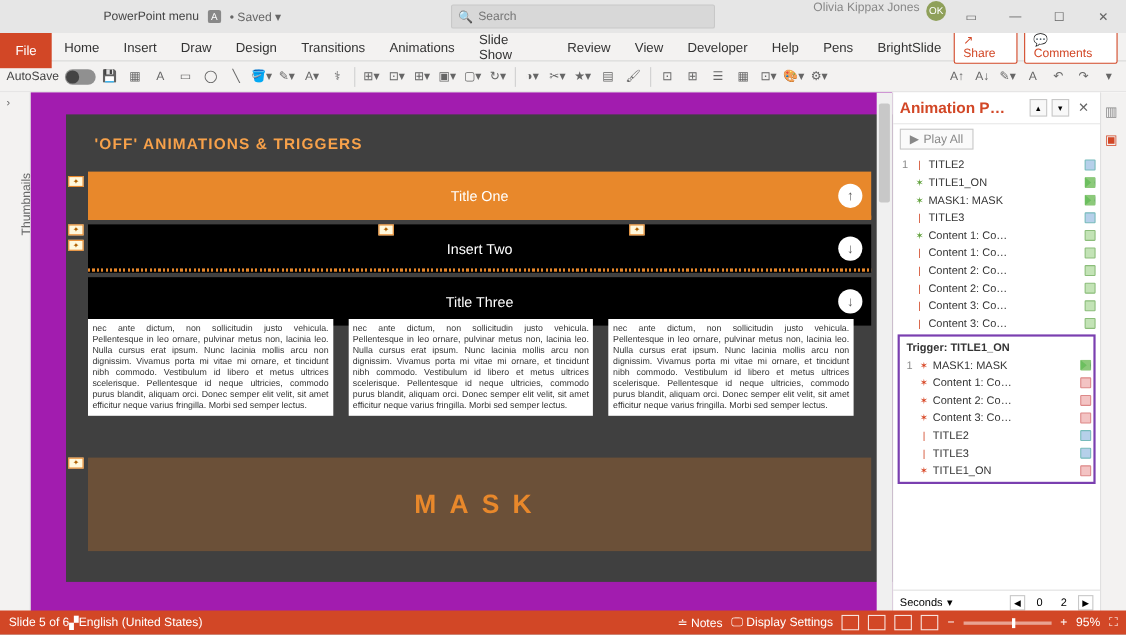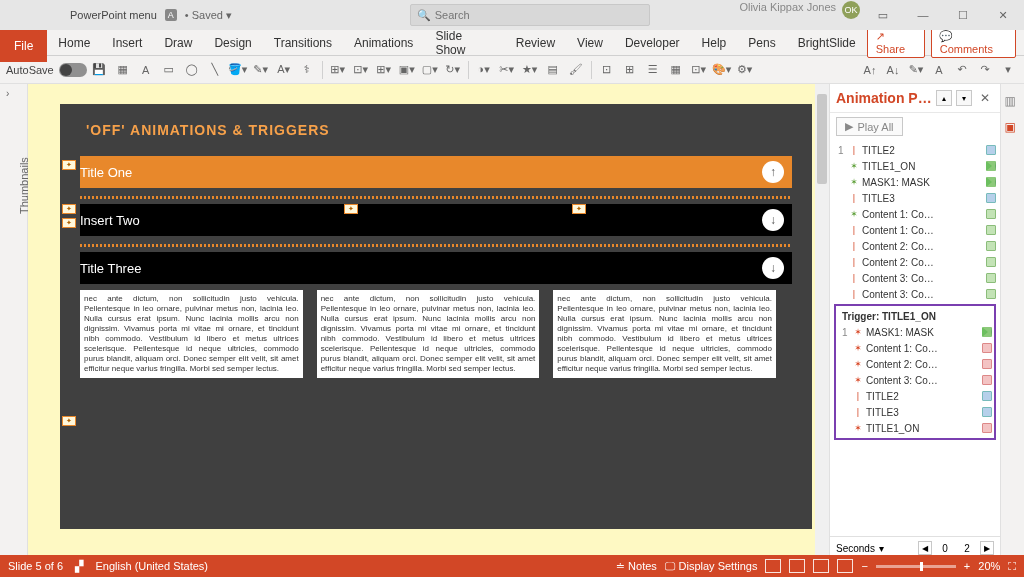--- a/index.html
+++ b/index.html
@@ -1,20 +1,20 @@
 <!DOCTYPE html>
 <html><head>
 <meta charset="utf-8">
 <style>
 * { box-sizing: border-box; margin: 0; padding: 0; font-family: "Segoe UI", Arial, sans-serif; }
 body { width: 1024px; height: 577px; background: #fff; overflow: hidden; position: relative; }
 
 
 .titlebar { height: 30px; background: #e6e6e6; display: flex; align-items: center; font-size: 11px; color: #444; position: relative; }
-.titlebar .left { display: flex; align-items: center; gap: 8px; padding-left: 10px; }
+.titlebar .left { display: flex; align-items: center; gap: 8px; padding-left: 10px; margin-left: 24px; }
 .titlebar .doc-title { margin-left: 60px; }
 .titlebar .saved { color: #666; }
 .titlebar .search-wrap { position: absolute; left: 410px; top: 4px; width: 240px; height: 22px; background: #d8d8d8; border: 1px solid #c8c8c8; border-radius: 2px; display: flex; align-items: center; padding: 0 6px; gap: 4px; color: #666; }
 .titlebar .right { position: absolute; right: 0; display: flex; gap: 6px; padding-right: 4px; }
 .titlebar .user { color: #888; }
 .titlebar .avatar { width: 18px; height: 18px; background: #8fa05a; border-radius: 50%; color: #fff; font-size: 9px; display: flex; align-items: center; justify-content: center; }
 .win-btn { width: 34px; height: 28px; display: flex; align-items: center; justify-content: center; color: #666; font-size: 11px; }
 
 .ribbon-tabs { height: 26px; background: #f3f2f1; display: flex; align-items: stretch; font-size: 12px; border-bottom: 1px solid #d0d0d0; }
 .file-tab { background: #d24726; color: #fff; padding: 16px 14px; display: flex; align-items: center; font-weight: 400; }
@@ -29,45 +29,45 @@
 .toolbar .toggle { width: 28px; height: 14px; background: #909090; border-radius: 8px; position: relative; }
 .toolbar .toggle::after { content: ""; position: absolute; left: 1px; top: 1px; width: 12px; height: 12px; background: #444; border-radius: 50%; }
 .sep { width: 1px; height: 18px; background: #d0d0d0; margin: 0 2px; }
 
 
 .main { display: flex; height: 475px; }
 .thumbcol { width: 28px; background: #f3f2f1; border-right: 1px solid #e0e0e0; position: relative; }
 .thumbcol .expand { position: absolute; top: 4px; left: 6px; font-size: 10px; color: #666; }
 .thumbcol .rot { transform: rotate(-90deg); transform-origin: left top; position: absolute; top: 130px; left: 18px; font-size: 11px; color: #666; white-space: nowrap; }
 
-.canvas-area { flex: 1; background: #fef9c3; position: relative; overflow: hidden; }
+.canvas-area { flex: 1; background: #a21caf; position: relative; overflow: hidden; }
 .slide-scroll { position: absolute; right: 0; top: 0; bottom: 0; width: 14px; background: #f0f0f0; }
 .slide-scroll .thumb { position: absolute; top: 10px; left: 2px; right: 2px; height: 90px; background: #c8c8c8; border-radius: 2px; }
 
 
 .slide { position: absolute; left: 32px; top: 20px; width: 752px; height: 425px; background: #404040; }
 .slide-header { position: absolute; left: 26px; top: 18px; color: #f7a14a; font-size: 14px; font-weight: 600; letter-spacing: 1px; }
 
-.bar { position: absolute; left: 20px; right: 20px; height: 32px; display: flex; align-items: center; justify-content: flex-start; font-size: 13px; color: #fff; }
+.bar { position: absolute; left: 20px; right: 20px; height: 44px; display: flex; align-items: center; justify-content: center; font-size: 13px; color: #fff; }
 .bar .circ { position: absolute; right: 8px; width: 22px; height: 22px; background: #fff; border-radius: 50%; display: flex; align-items: center; justify-content: center; color: #555; font-size: 12px; }
 .bar1 { top: 52px; background: #e8882b; }
 .bar2 { top: 100px; background: #000; }
 .bar3 { top: 148px; background: #000; }
 .bar-divider { position: absolute; top: 92px; left: 20px; right: 20px; height: 3px; background: repeating-linear-gradient(90deg,#e8882b 0 2px, transparent 2px 4px); }
 .bar-divider2 { top: 140px; }
 
 .cols { position: absolute; top: 186px; left: 20px; right: 36px; display: flex; gap: 14px; }
 .col { flex: 1; background: #fff; font-size: 8px; line-height: 1.25; color: #333; padding: 4px; text-align: justify; }
 
 .mask { position: absolute; left: 20px; right: 20px; top: 312px; height: 85px; background: #6b5038; display: flex; align-items: center; justify-content: center; letter-spacing: 12px; color: #e8882b; font-size: 24px; font-weight: 600; }
 
 .tag { position: absolute; width: 14px; height: 10px; background: #fff8dc; border: 1px solid #e8882b; font-size: 7px; display: flex; align-items: center; justify-content: center; color: #b06000; }
 
 
-.right-panel { width: 195px; border-left: 1px solid #e0e0e0; display: flex; background: #fff; }
+.right-panel { width: 213px; border-left: 1px solid #e0e0e0; display: flex; background: #fff; }
 .pane-main { flex: 1; display: flex; flex-direction: column; font-size: 11px; }
 .pane-head { display: flex; align-items: center; padding: 6px 6px; gap: 4px; border-bottom: 1px solid #e8e8e8; }
 .pane-title { color: #d24726; font-size: 14px; font-weight: 600; flex: 1; white-space: nowrap; overflow: hidden; }
 .pane-head .nav-btn { width: 16px; height: 16px; border: 1px solid #c8c8c8; background: #f8f8f8; font-size: 8px; display: flex; align-items: center; justify-content: center; }
 .pane-head .close { font-size: 12px; color: #666; padding: 0 4px; }
 .playall { margin: 4px 6px; border: 1px solid #c8c8c8; padding: 2px 8px; font-size: 11px; color: #888; background: #fafafa; display: inline-flex; align-items: center; gap: 4px; }
 .anim-list { flex: 1; overflow: auto; padding: 2px 2px; }
 .trigger-hdr { font-size: 10px; font-weight: 700; color: #333; padding: 3px 6px 2px; }
 .anim-row { display: flex; align-items: center; height: 16px; padding: 0 2px 0 6px; gap: 3px; font-size: 10px; color: #333; white-space: nowrap; overflow: hidden; }
 .anim-row .num { width: 8px; color: #888; }
@@ -84,21 +84,21 @@
 .chip-pink2 { background: #f3c3c3; border: 1px solid #d88; width: 6px; }
 .pane-foot { border-top: 1px solid #e0e0e0; padding: 4px 6px; display: flex; align-items: center; gap: 4px; font-size: 10px; }
 .pane-foot .sp { width: 14px; height: 14px; border: 1px solid #c8c8c8; font-size: 8px; display: flex; align-items: center; justify-content: center; }
 .pane-foot .val { width: 18px; text-align: center; }
 .highlight-box { border: 2px solid #7a3fb0; margin: 2px; padding: 2px 0; }
 
 .side-rail { width: 24px; background: #f3f2f1; border-left: 1px solid #e0e0e0; display: flex; flex-direction: column; align-items: center; gap: 10px; padding-top: 10px; }
 .side-rail .r-ic { width: 16px; height: 16px; font-size: 12px; color: #888; }
 
 
-.statusbar { position: absolute; bottom: 0; left: 0; right: 0; height: 22px; background: #d24726; color: #fff; display: flex; align-items: center; font-size: 11px; padding: 0 8px; gap: 12px; }
+.statusbar { position: absolute; bottom: 0; left: 0; right: 0; height: 22px; background: #d24726; color: #fff; display: flex; align-items: center; font-size: 11px; padding: 0 8px; }
 .statusbar .right { margin-left: auto; display: flex; align-items: center; gap: 8px; }
 .statusbar .view-ic { width: 16px; height: 14px; border: 1px solid #fff; opacity: 0.85; }
 .zoom-slider { width: 80px; height: 3px; background: rgba(255,255,255,0.5); position: relative; }
 .zoom-slider .z-thumb { position: absolute; left: 55%; top: -3px; width: 3px; height: 9px; background: #fff; }
 </style>
 </head>
 <body>
 
 <div class="titlebar">
   <div class="left">
@@ -219,20 +219,23 @@
         <span class="circ">↓</span>
       </div>
 
       <div class="cols">
         <div class="col">nec ante dictum, non sollicitudin justo vehicula. Pellentesque in leo ornare, pulvinar metus non, lacinia leo. Nulla cursus erat ipsum. Nunc lacinia mollis arcu non dignissim. Vivamus porta mi vitae mi ornare, et tincidunt nibh commodo. Vestibulum id libero et metus ultrices scelerisque. Pellentesque id neque ultricies, commodo purus blandit, aliquam orci. Donec semper elit velit, sit amet efficitur neque varius fringilla. Morbi sed semper lectus.</div>
         <div class="col">nec ante dictum, non sollicitudin justo vehicula. Pellentesque in leo ornare, pulvinar metus non, lacinia leo. Nulla cursus erat ipsum. Nunc lacinia mollis arcu non dignissim. Vivamus porta mi vitae mi ornare, et tincidunt nibh commodo. Vestibulum id libero et metus ultrices scelerisque. Pellentesque id neque ultricies, commodo purus blandit, aliquam orci. Donec semper elit velit, sit amet efficitur neque varius fringilla. Morbi sed semper lectus.</div>
         <div class="col">nec ante dictum, non sollicitudin justo vehicula. Pellentesque in leo ornare, pulvinar metus non, lacinia leo. Nulla cursus erat ipsum. Nunc lacinia mollis arcu non dignissim. Vivamus porta mi vitae mi ornare, et tincidunt nibh commodo. Vestibulum id libero et metus ultrices scelerisque. Pellentesque id neque ultricies, commodo purus blandit, aliquam orci. Donec semper elit velit, sit amet efficitur neque varius fringilla. Morbi sed semper lectus.</div>
       </div>
 
       <div class="tag" style="left:2px;top:312px">✦</div>
+      <div class="mask">
+          <span>MASK</span>
+        </div>
     </div>
     <div class="slide-scroll">
         <div class="thumb"></div>
       </div>
   </div>
 
   <div class="right-panel">
     <div class="pane-main">
       <div class="pane-head">
         <span class="pane-title">Animation P…</span>
@@ -380,16 +383,16 @@
     <span>🖵 <span>Display Settings</span></span>
     <span class="view-ic"></span>
     <span class="view-ic"></span>
     <span class="view-ic"></span>
     <span class="view-ic"></span>
     <span>−</span>
     <div class="zoom-slider">
         <div class="z-thumb"></div>
       </div>
     <span>+</span>
-    <span>20%</span>
+    <span>95%</span>
     <span>⛶</span>
   </div>
 </div>
 
 </body></html>

